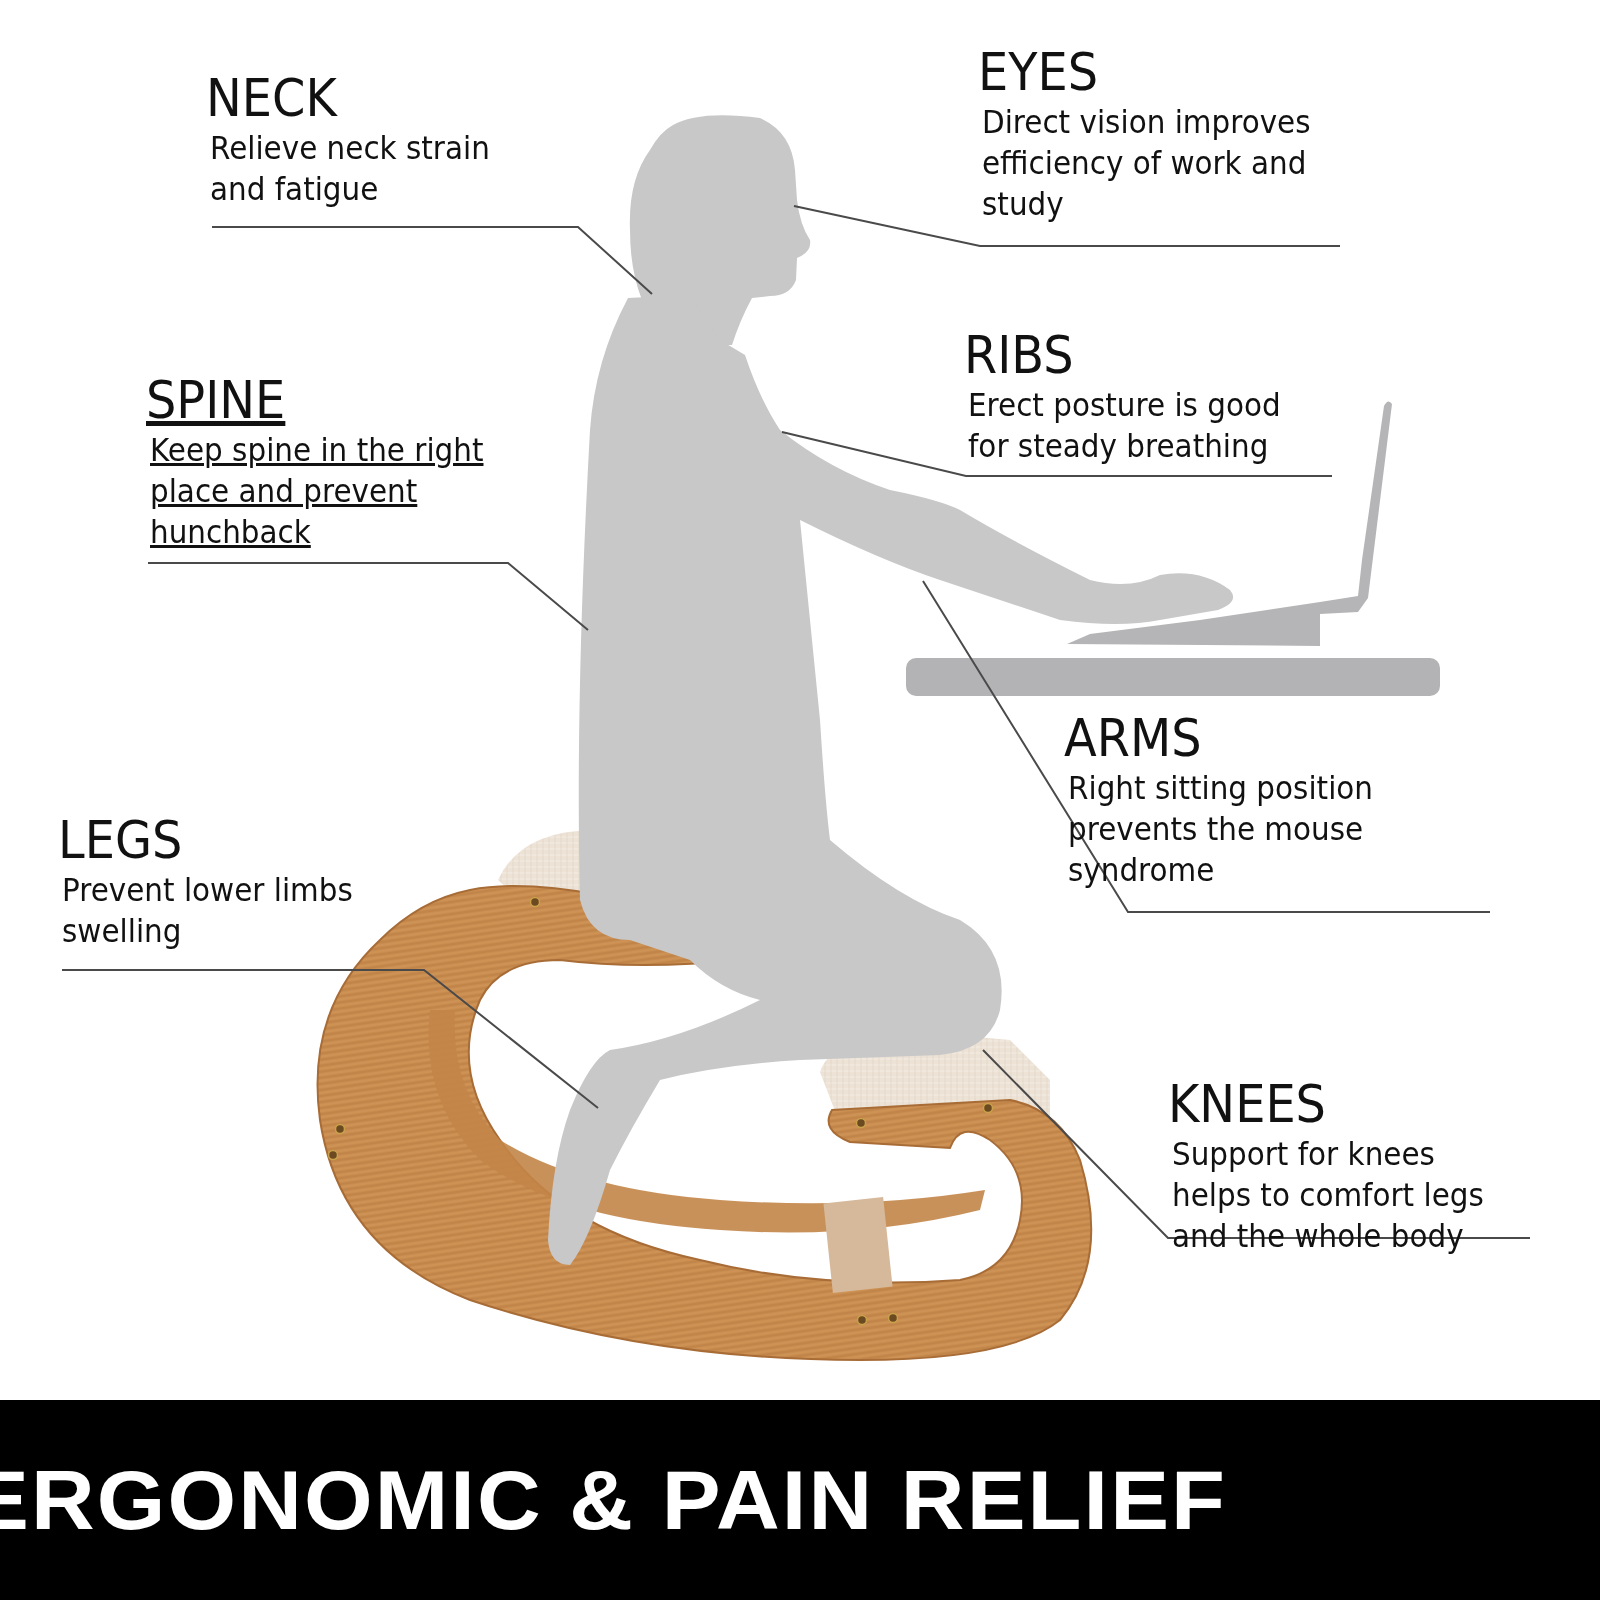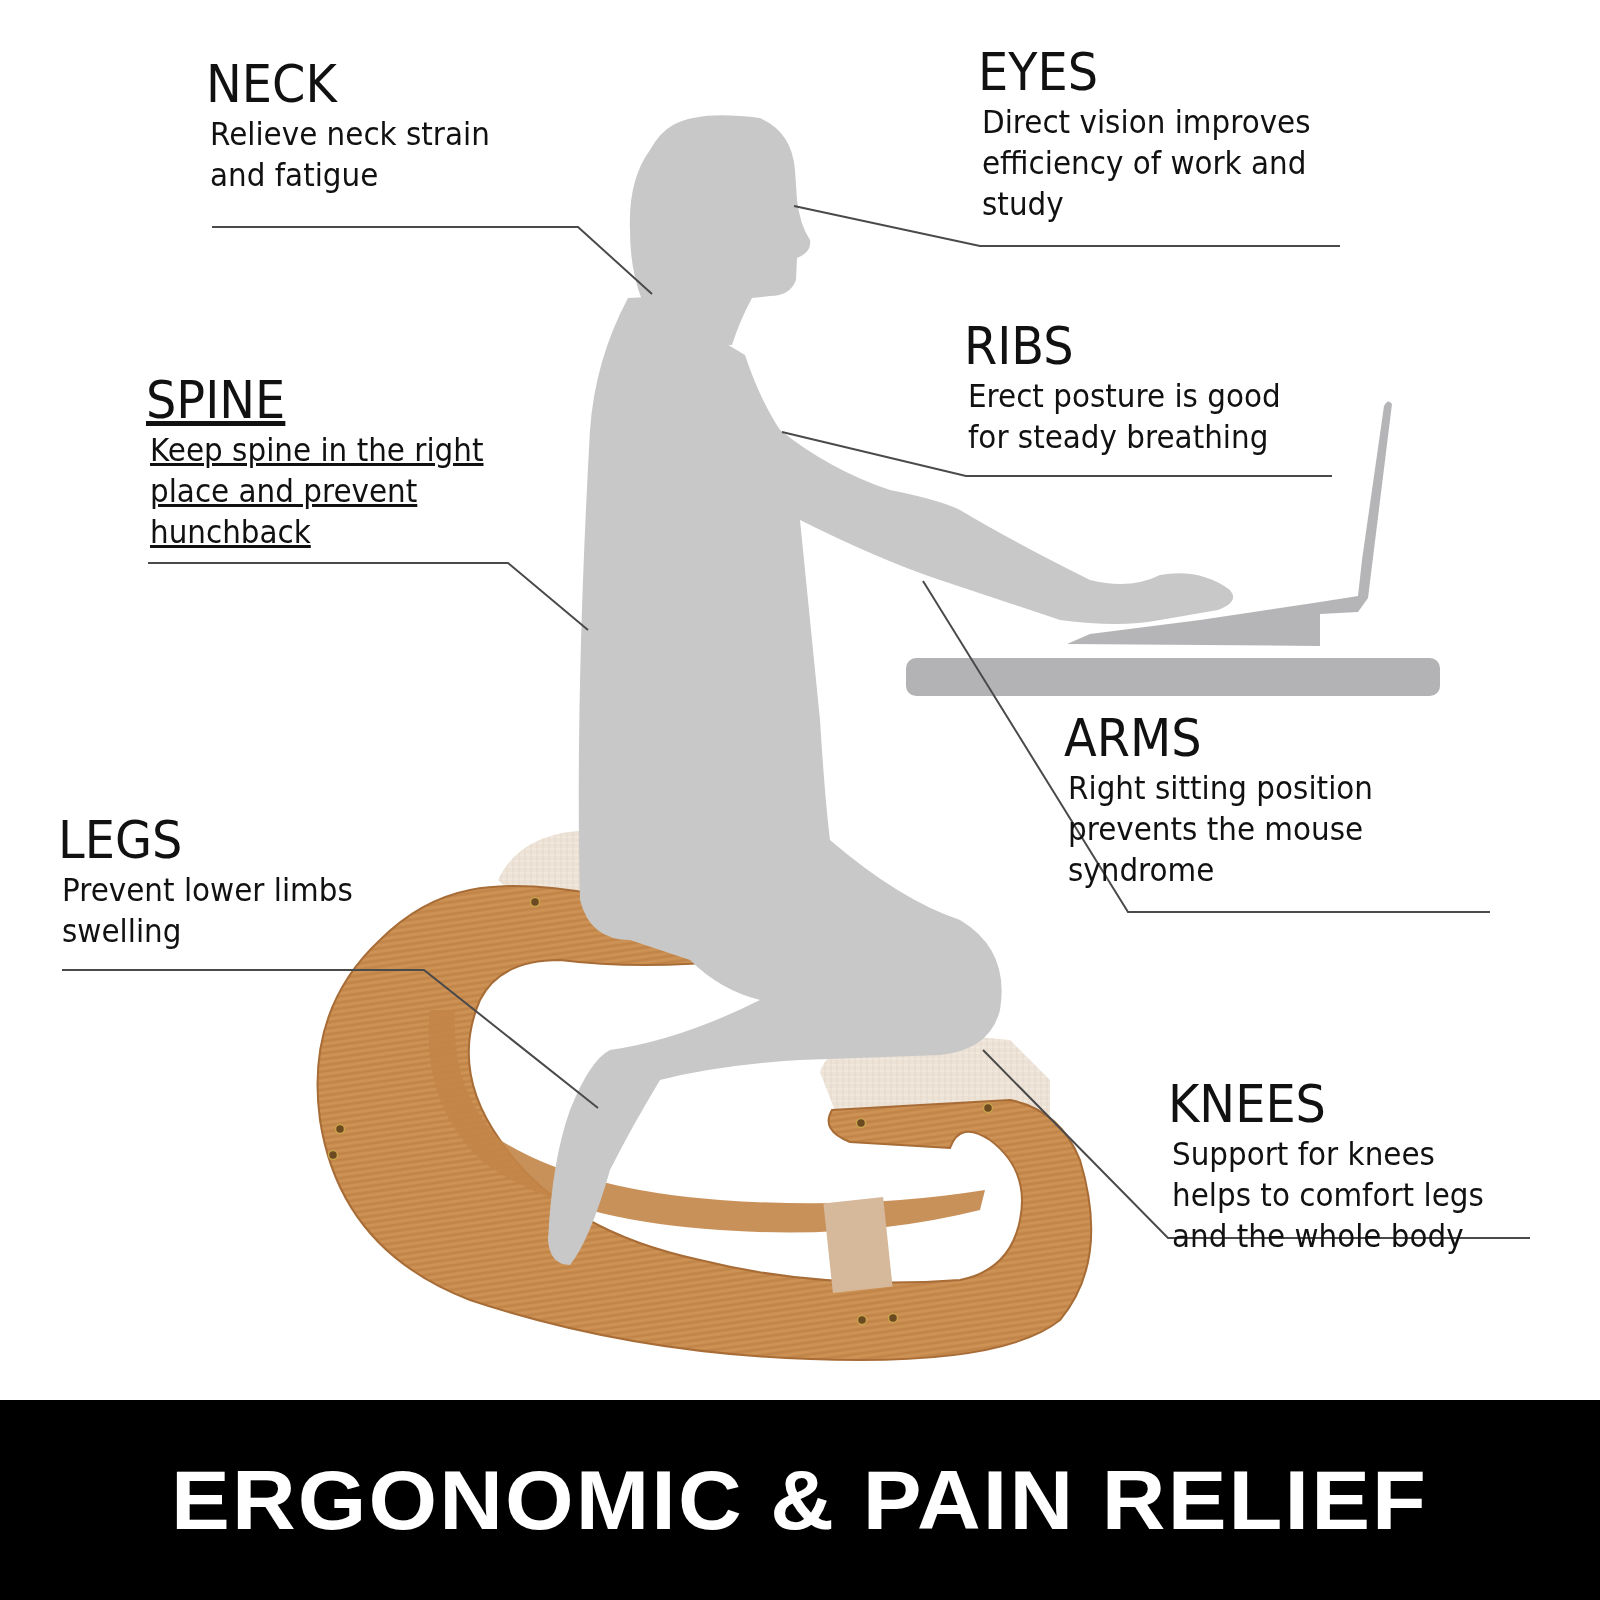--- a/index.html
+++ b/index.html
@@ -11,21 +11,21 @@
     font-size: 52px; line-height: 56px; letter-spacing: 0px;
     font-weight: normal; margin: 0; transform: scaleX(0.92); transform-origin: left center; white-space: nowrap;
   }
   .callout .desc {
     font-family: "DejaVu Sans", sans-serif;
     font-size: 32px; line-height: 41px; margin: 2px 0 0 4px;
     transform: scaleX(0.92); transform-origin: left top; white-space: pre-line;
   }
   .footer {
     position: absolute; left: 0; top: 1400px; width: 1600px; height: 200px;
-    display: flex; align-items: center; justify-content: center;
+    display: flex; align-items: center; justify-content: flex-start;
   }
   .footer-text {
     font-family: "Liberation Sans", sans-serif; font-weight: bold;
     color: #ffffff; font-size: 84px; letter-spacing: 2px; transform: scaleX(1.05);
     white-space: nowrap;
   }
 </style>
 </head>
 <body>
 
@@ -87,41 +87,41 @@
     <polyline points="212,227 578,227 652,294"></polyline>
     <polyline points="794,206 980,246 1340,246"></polyline>
     <polyline points="148,563 508,563 588,630"></polyline>
     <polyline points="782,432 966,476 1332,476"></polyline>
     <polyline points="923,581 1128,912 1490,912"></polyline>
     <polyline points="62,970 424,970 598,1108"></polyline>
     <polyline points="983,1050 1168,1238 1530,1238"></polyline>
   </g>
 </svg>
 
-<div class="callout" style="left:206px; top:56px;">
+<div class="callout" style="left:206px; top:70px;">
   <div class="title">NECK</div>
   <div class="desc">Relieve neck strain
 and fatigue</div>
 </div>
 
 <div class="callout" style="left:978px; top:44px;">
   <div class="title">EYES</div>
   <div class="desc">Direct vision improves
 efficiency of work and
 study</div>
 </div>
 
 <div class="callout" style="left:146px; top:372px;text-decoration:underline;">
   <div class="title">SPINE</div>
   <div class="desc">Keep spine in the right
 place and prevent
 hunchback</div>
 </div>
 
-<div class="callout" style="left:964px; top:318px;">
+<div class="callout" style="left:964px; top:327px;">
   <div class="title">RIBS</div>
   <div class="desc">Erect posture is good
 for steady breathing</div>
 </div>
 
 <div class="callout" style="left:1064px; top:710px;">
   <div class="title">ARMS</div>
   <div class="desc">Right sitting position
 prevents the mouse
 syndrome</div>

